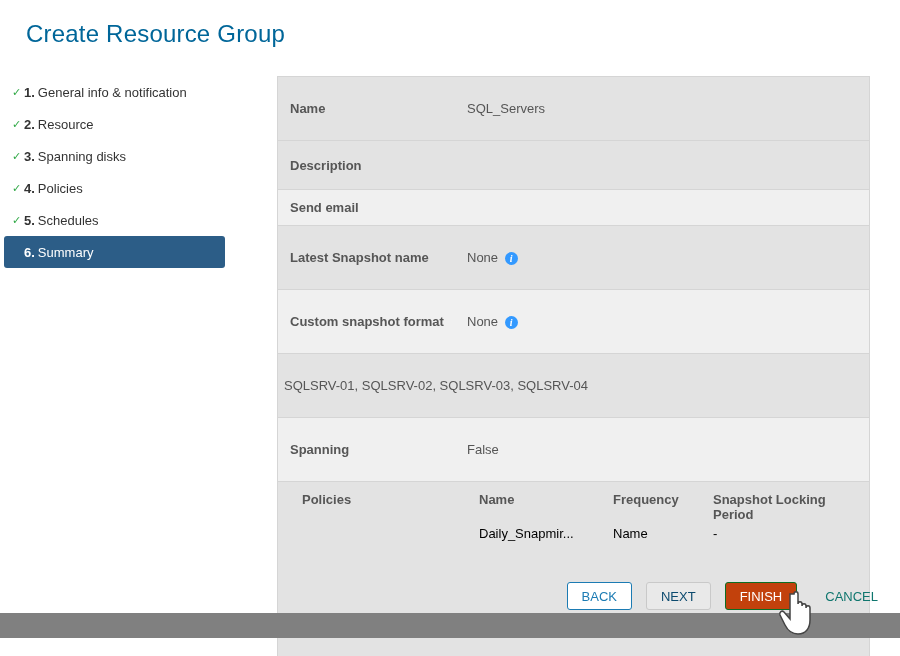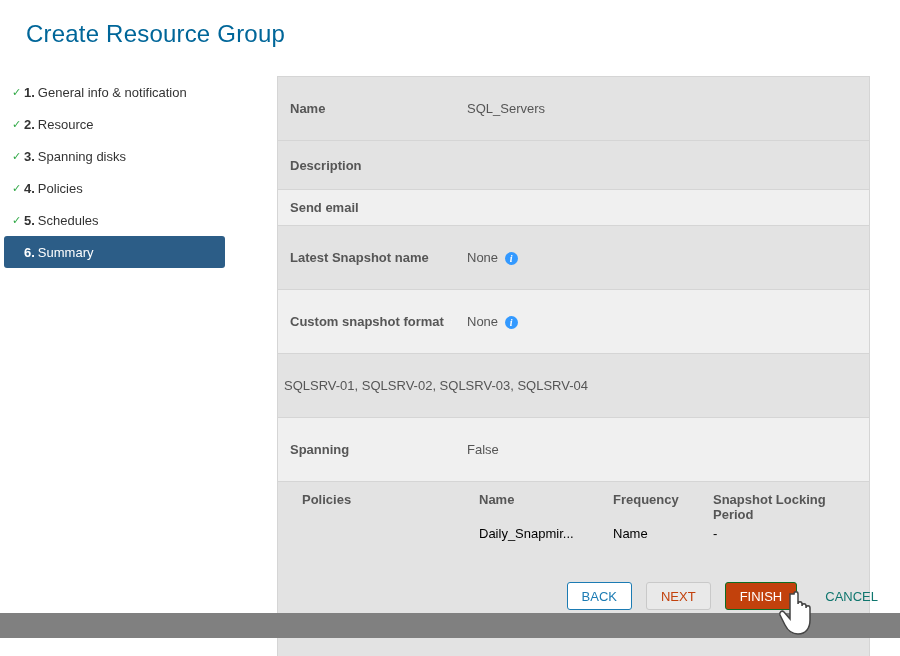--- a/index.html
+++ b/index.html
@@ -148,21 +148,21 @@
     align-items: center;
     justify-content: center;
     border: 1px solid transparent;
   }
   .btn-back {
     color: #1b7bb3;
     background: #fff;
     border: 1px solid #1b7bb3;
   }
   .btn-next {
-    color: #c2410c;
+    color: #0c4a6e;
     background: #e9e9e9;
     border: 1px solid #c9c9c9;
   }
   .btn-finish {
     color: #fff;
     background: #c2410c;
     border: 1px solid #0b6e24;
     position: relative;
   }
   .btn-cancel {

